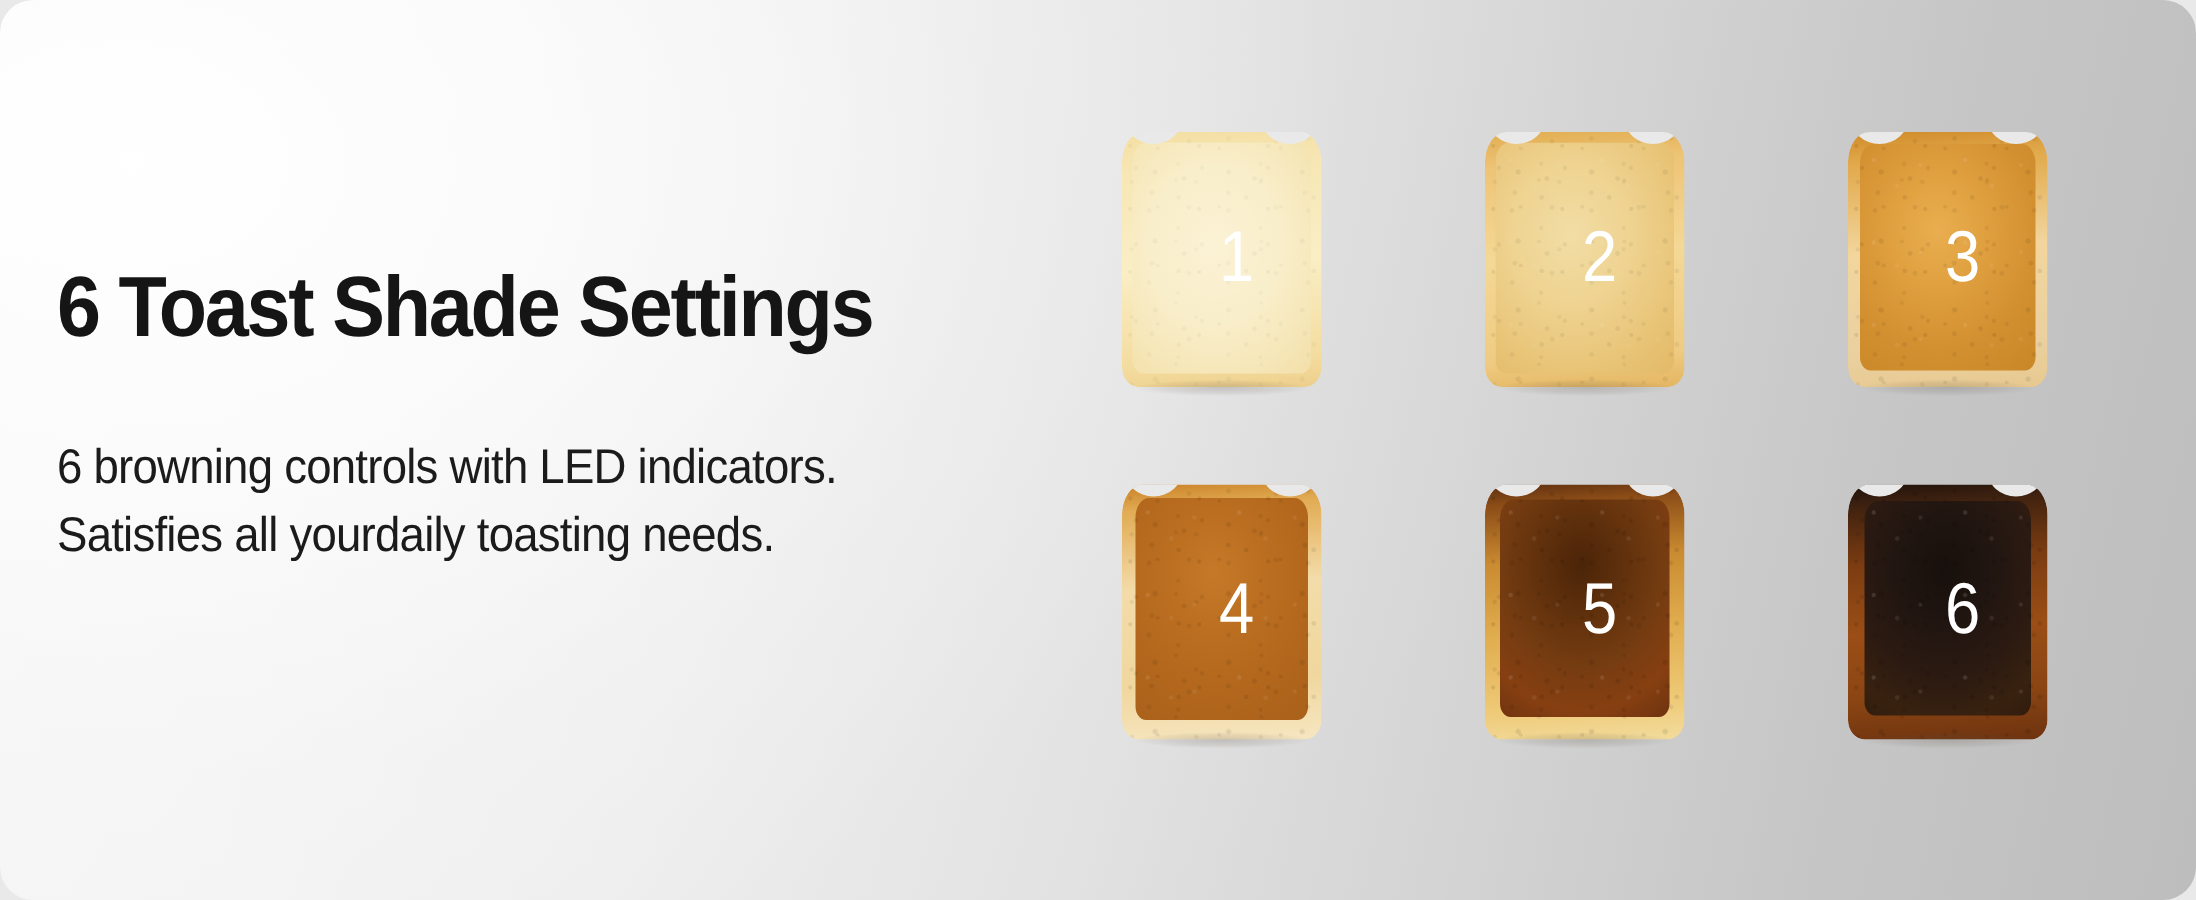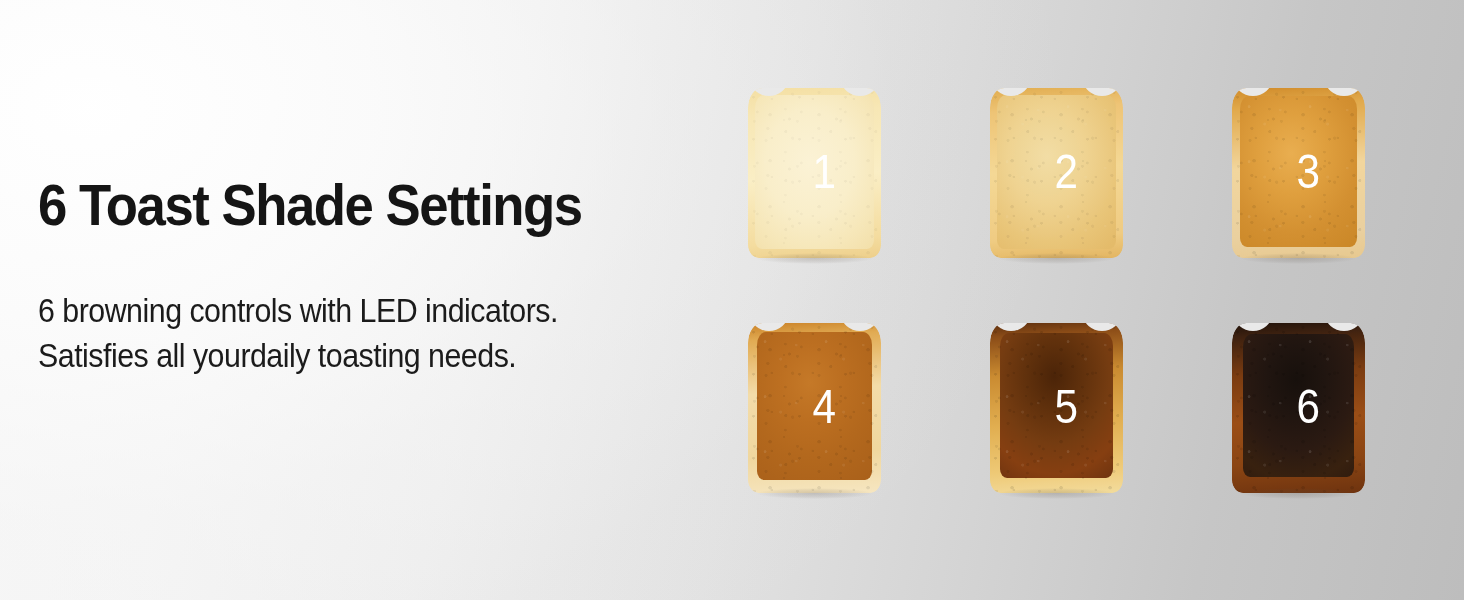--- a/index.html
+++ b/index.html
@@ -30,20 +30,21 @@
         rgba(235,235,235,0.10) 70%,
         rgba(230,230,230,0) 86%),
       linear-gradient(102deg,
         #f8f8f8 0%,
         #f5f5f5 16%,
         #eeeeee 34%,
         #e2e2e2 52%,
         #d4d4d4 68%,
         #c6c6c6 83%,
         #bdbdbd 100%);
+    border-radius: 22px;
   }
 
   
 
   #text-block {
     position: absolute;
     left: 38px;
     top: 176px;
     width: 700px;
   }

